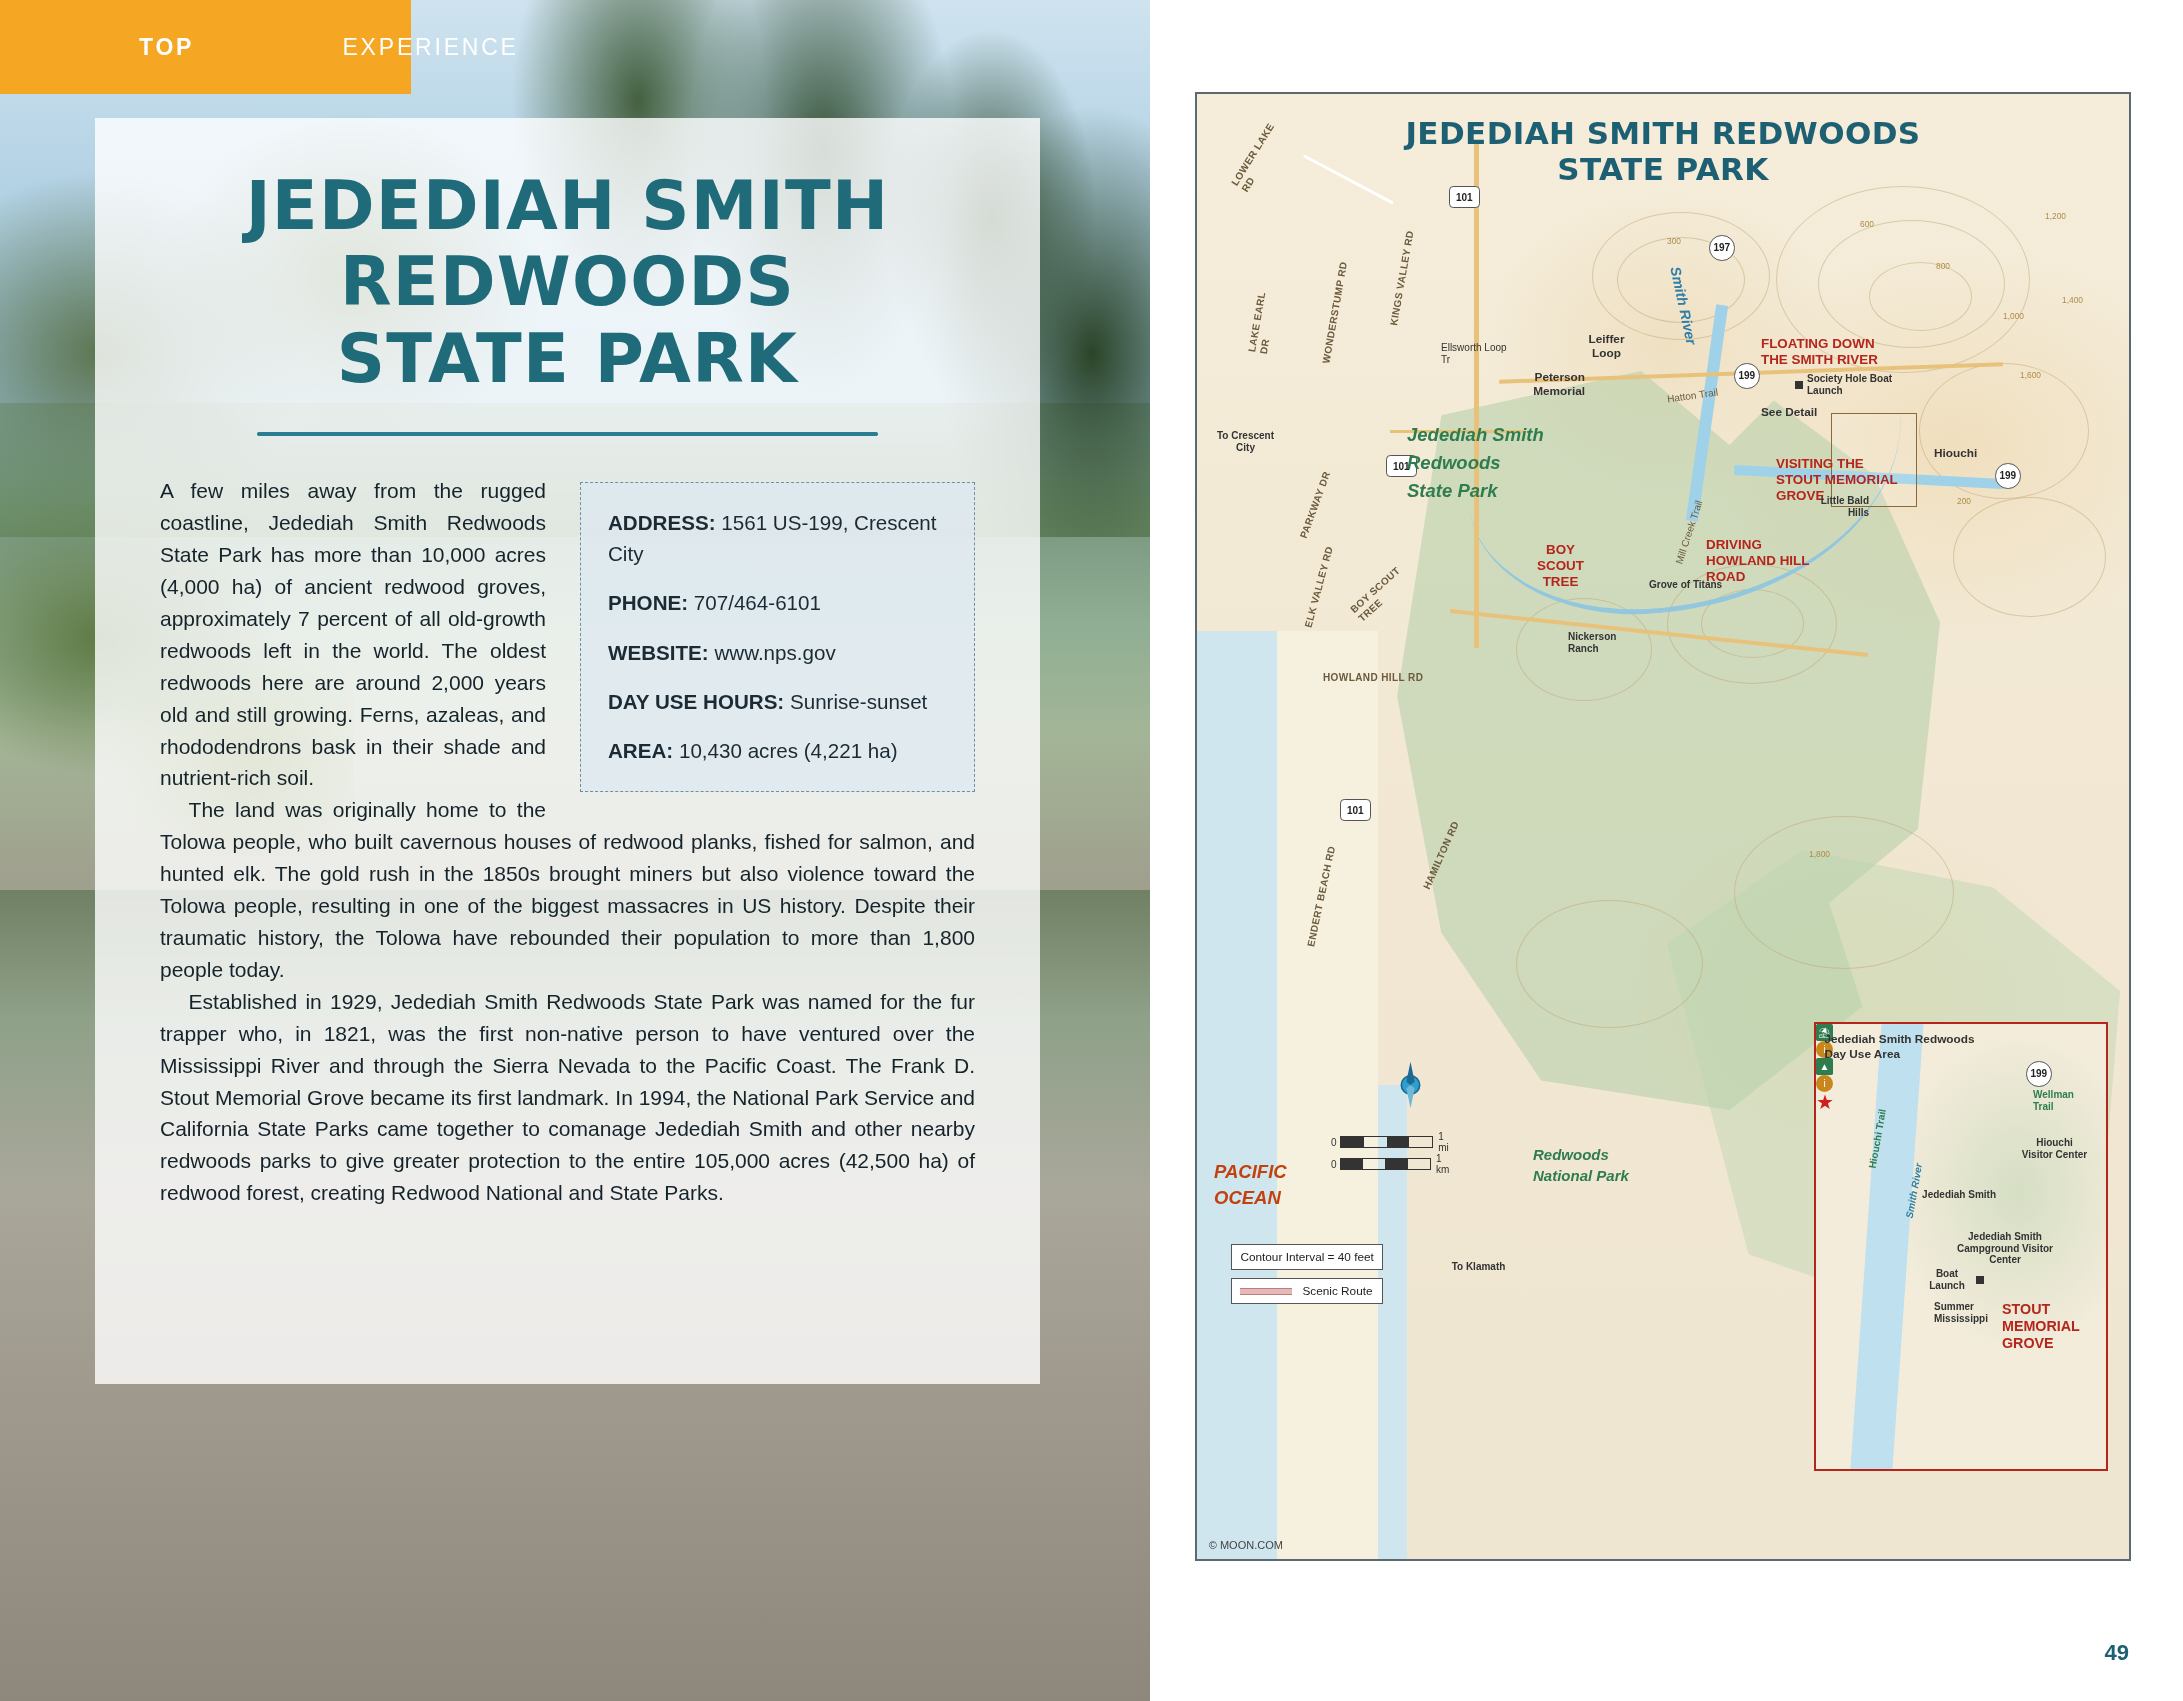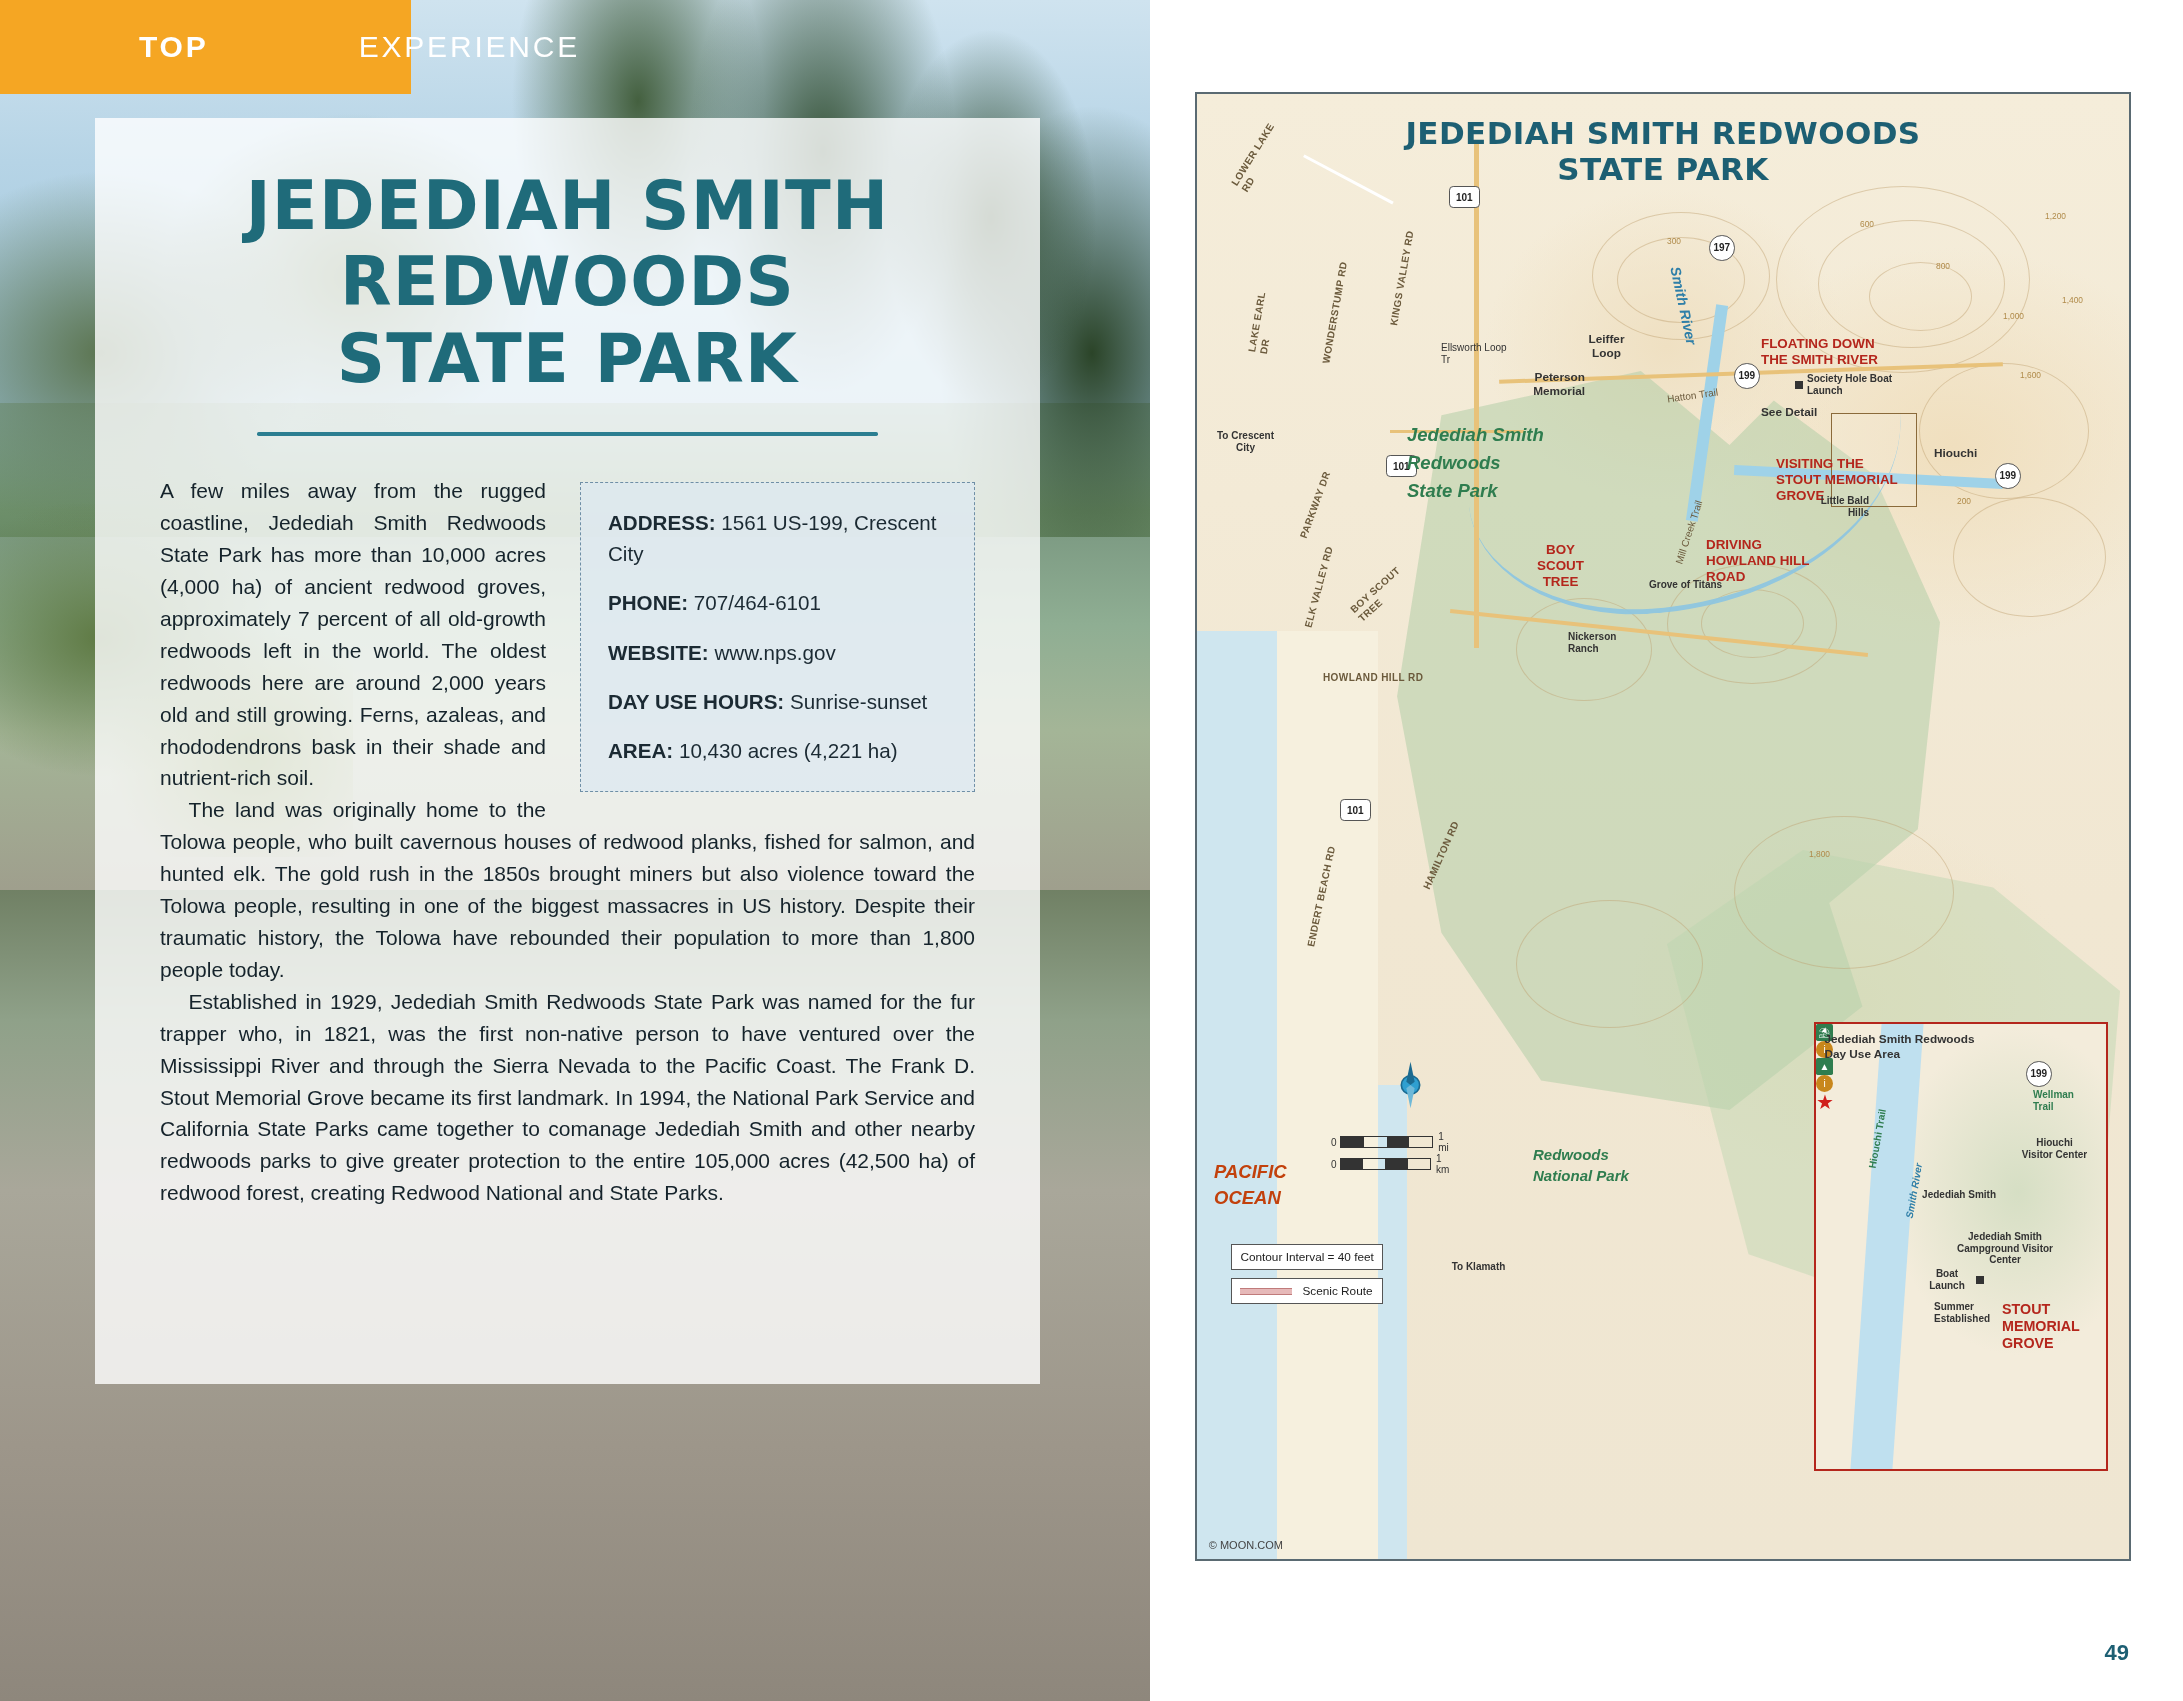--- a/index.html
+++ b/index.html
@@ -53,21 +53,21 @@
       radial-gradient(ellipse 160px 92px at 823px 689px,#b6ada0 0%,rgba(182,173,160,0) 72%),
       radial-gradient(ellipse 185px 109px at 1075px 638px,#6e6860 0%,rgba(110,104,96,0) 72%),
       linear-gradient(180deg,#9a9display 0%,#8b8479 100%),
       linear-gradient(180deg,#9a938a 0%,#8b8479 100%);}
 
   .topexp-badge{
     position:absolute;left:0;top:0;width:411px;height:94px;background:#f5a623;
     display:flex;align-items:center;
   }
   .topexp-badge span{
-    color:#ffffff;font-size:30px;letter-spacing:2.8px;font-weight:700;
+    color:#ffffff;font-size:23px;letter-spacing:2.8px;font-weight:700;
     padding-left:139px;font-family:"Liberation Sans", sans-serif;
   }
   .topexp-badge .light{font-weight:400;}
 
   .white-panel{
     position:absolute;left:95px;top:118px;width:945px;height:1266px;
     background:rgba(255,255,255,0.80);
   }
   .title-block{padding:50px 59px 0 59px;text-align:center;}
   .big-title{
@@ -429,21 +429,21 @@
           <div class="lbl small" style="left:62px;top:151px;transform:rotate(-80deg);width:76px;color:#2f7fa8;font-weight:700;font-style:italic;">Smith River</div>
           <div class="lbl small" style="left:217px;top:65px;width:50px;color:#2f7d4f;font-weight:700;">Wellman Trail</div>
           <div class="lbl bold small" style="left:205px;top:113px;width:67px;text-align:center;">Hiouchi Visitor Center</div>
           <div class="poi info" style="left:228px;top:153px;border-radius:50%;">i</div>
           <div class="lbl bold small" style="left:104px;top:165px;width:76px;text-align:right;">Jedediah Smith</div>
           <div class="poi" style="left:183px;top:165px;">▲</div>
           <div class="lbl bold small" style="left:126px;top:207px;width:126px;text-align:center;">Jedediah Smith Campground Visitor Center</div>
           <div class="poi info" style="left:158px;top:195px;border-radius:50%;">i</div>
           <div class="lbl bold small" style="left:106px;top:244px;width:50px;text-align:center;">Boat Launch</div>
           <div class="sq" style="position:absolute;left:160px;top:252px;"></div>
-          <div class="lbl bold small" style="left:118px;top:277px;width:59px;">Summer Established</div>
+          <div class="lbl bold small" style="left:118px;top:277px;width:59px;">Summer Mississippi</div>
           <div class="lbl red" style="left:186px;top:277px;width:92px;font-size:14.3px;">
             <div>STOUT</div>
             <div>MEMORIAL</div>
             <div>GROVE</div>
           </div>
           <div class="star" style="left:220px;top:326px;">★</div>
         </div>
 
         <div class="copyright">© MOON.COM</div>
       </div>

